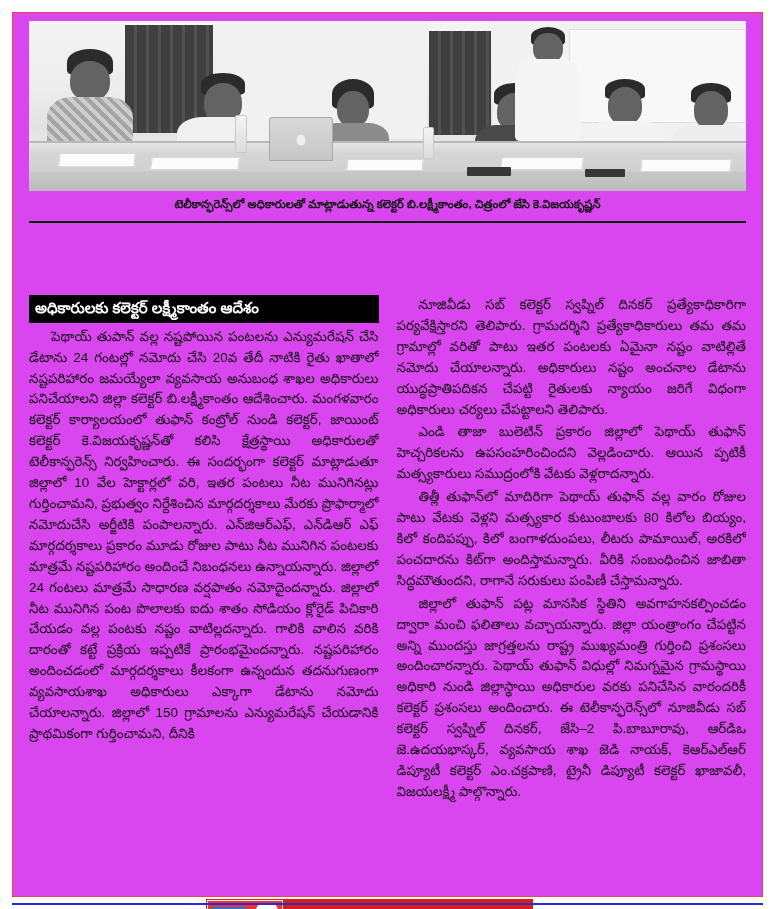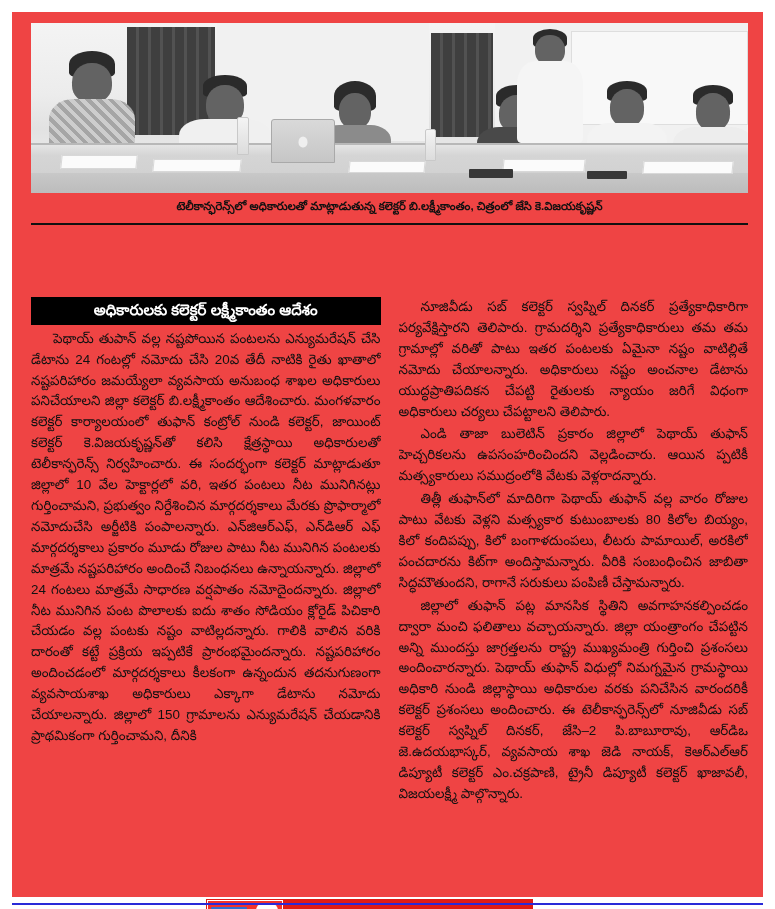--- a/index.html
+++ b/index.html
@@ -22,22 +22,22 @@
     box-sizing: border-box;
   }
 
   
   .clip-frame {
     position: absolute;
     left: 12px;
     top: 12px;
     width: 751px;
     height: 885px;
-    border: 3px solid #ef4444;
-    background: #ef4444;
+    border: 1px solid #ef4444;
+    background: #d946ef;
     box-sizing: border-box;
     text-decoration: underline;
   }
 
   .clip-inner {
     position: absolute;
     left: 8px;
     top: 8px;
     right: 8px;
     bottom: 8px;
@@ -203,21 +203,20 @@
   }
 
   .subhead {
     display: block;
     background: #000000;
     color: #ffffff;
     font-weight: bold;
     font-size: 15px;
     padding: 4px 6px 5px 6px;
     margin-bottom: 4px;
-    text-align: center;
     line-height: 1.25;
     white-space: nowrap;
     overflow: hidden;
   }
   .byline {
     display: block;
     font-size: 11.5px;
     font-weight: bold;
     color: #1a1a1a;
     margin: 2px 0 5px 0;

